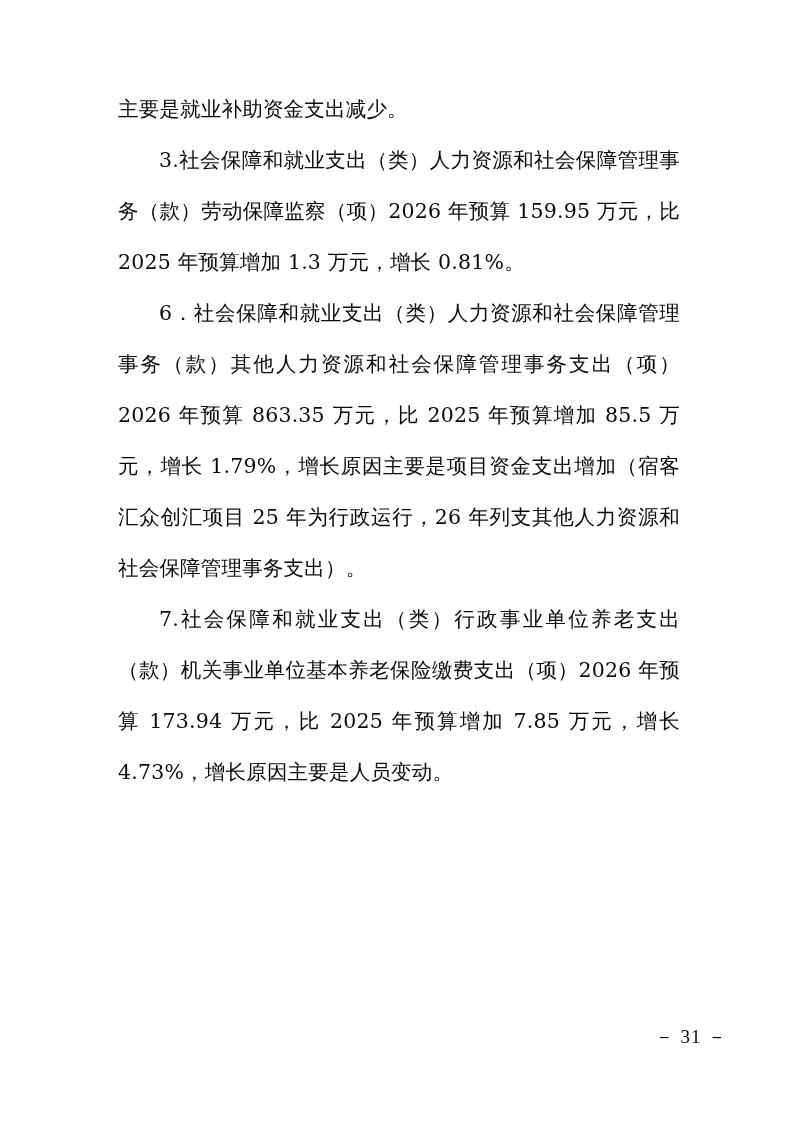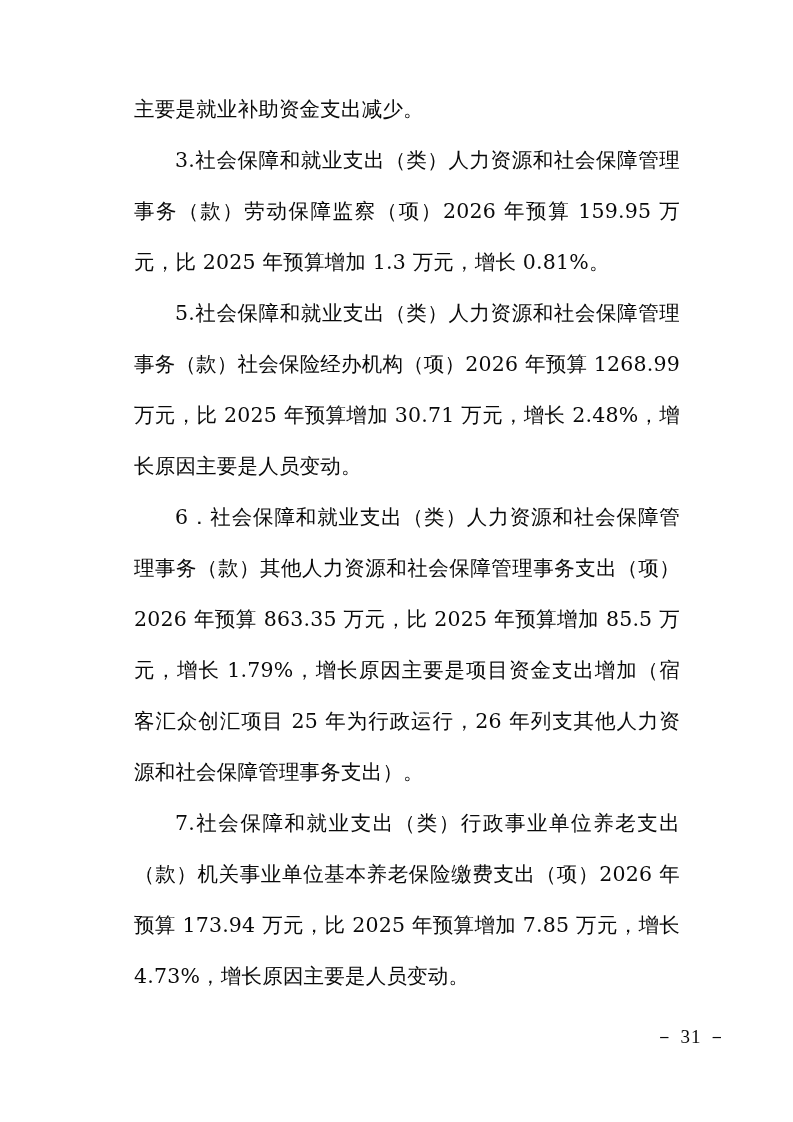--- a/index.html
+++ b/index.html
@@ -18,21 +18,21 @@
     box-sizing: border-box;
     overflow: hidden;
   }
   .content {
     position: absolute;
     left: 118px;
     top: 84px;
     width: 562px;
   }
   p.para {
-    margin: 0 0 0 16px;
+    margin: 0 0 0 0;
     font-size: 20.5px;
     line-height: 51px;
     color: #0a0a0a;
     text-align: justify;
     text-justify: inter-ideograph;
     letter-spacing: 0.2px;
     font-family: "DejaVu Serif", "Liberation Serif", serif;
   }
   p.para.indent {
     text-indent: 41px;
@@ -57,21 +57,20 @@
   }
 </style>
 </head>
 <body>
 
 <div class="page">
 
   <div class="content">
     <p class="para">主要是就业补助资金支出减少。</p>
     <p class="para indent bold">3.社会保障和就业支出（类）人力资源和社会保障管理事务（款）劳动保障监察（项）2026 年预算 159.95 万元，比 2025 年预算增加 1.3 万元，增长 0.81%。</p>
-    <p class="para indent">5.社会保障和就业支出（类）人力资源和社会保障管理事务（款）社会保险经办机构（项）2026 年预算 1268.99 万元，比 2025 年预算增加 30.71 万元，增长 2.48%，增长原因主要是人员变动。</p>
     <p class="para indent bold">6．社会保障和就业支出（类）人力资源和社会保障管理事务（款）其他人力资源和社会保障管理事务支出（项）2026 年预算 863.35 万元，比 2025 年预算增加 85.5 万元，增长 1.79%，增长原因主要是项目资金支出增加（宿客汇众创汇项目 25 年为行政运行，26 年列支其他人力资源和社会保障管理事务支出）。</p>
     <p class="para indent bold">7.社会保障和就业支出（类）行政事业单位养老支出（款）机关事业单位基本养老保险缴费支出（项）2026 年预算 173.94 万元，比 2025 年预算增加 7.85 万元，增长 4.73%，增长原因主要是人员变动。</p>
   </div>
 
   <div class="pagenum">
     <span class="pagenum-inner">－ 31 －</span>
   </div>
 
 </div>
 

